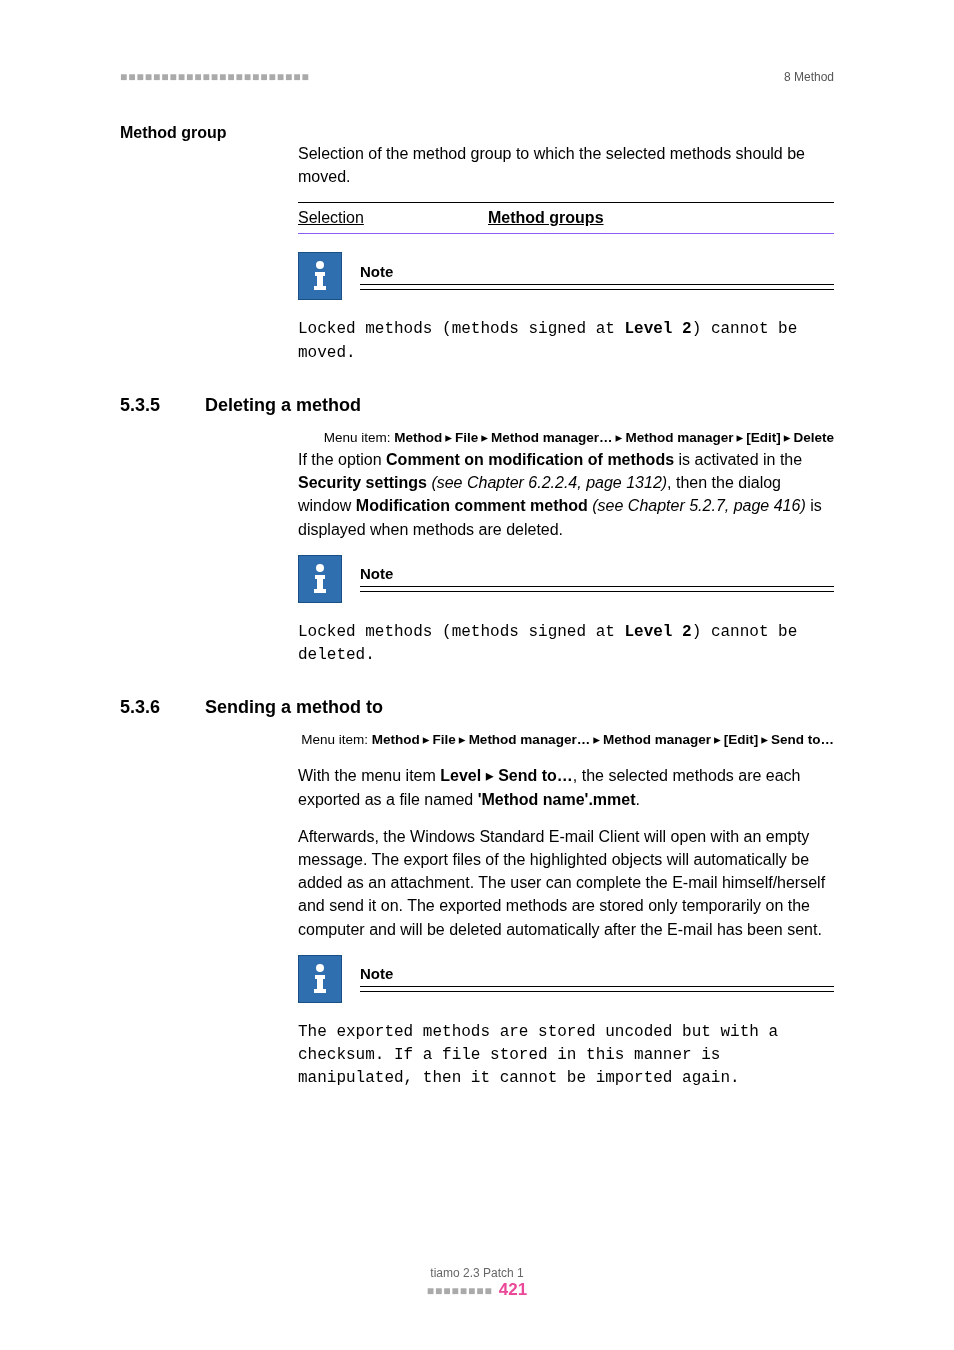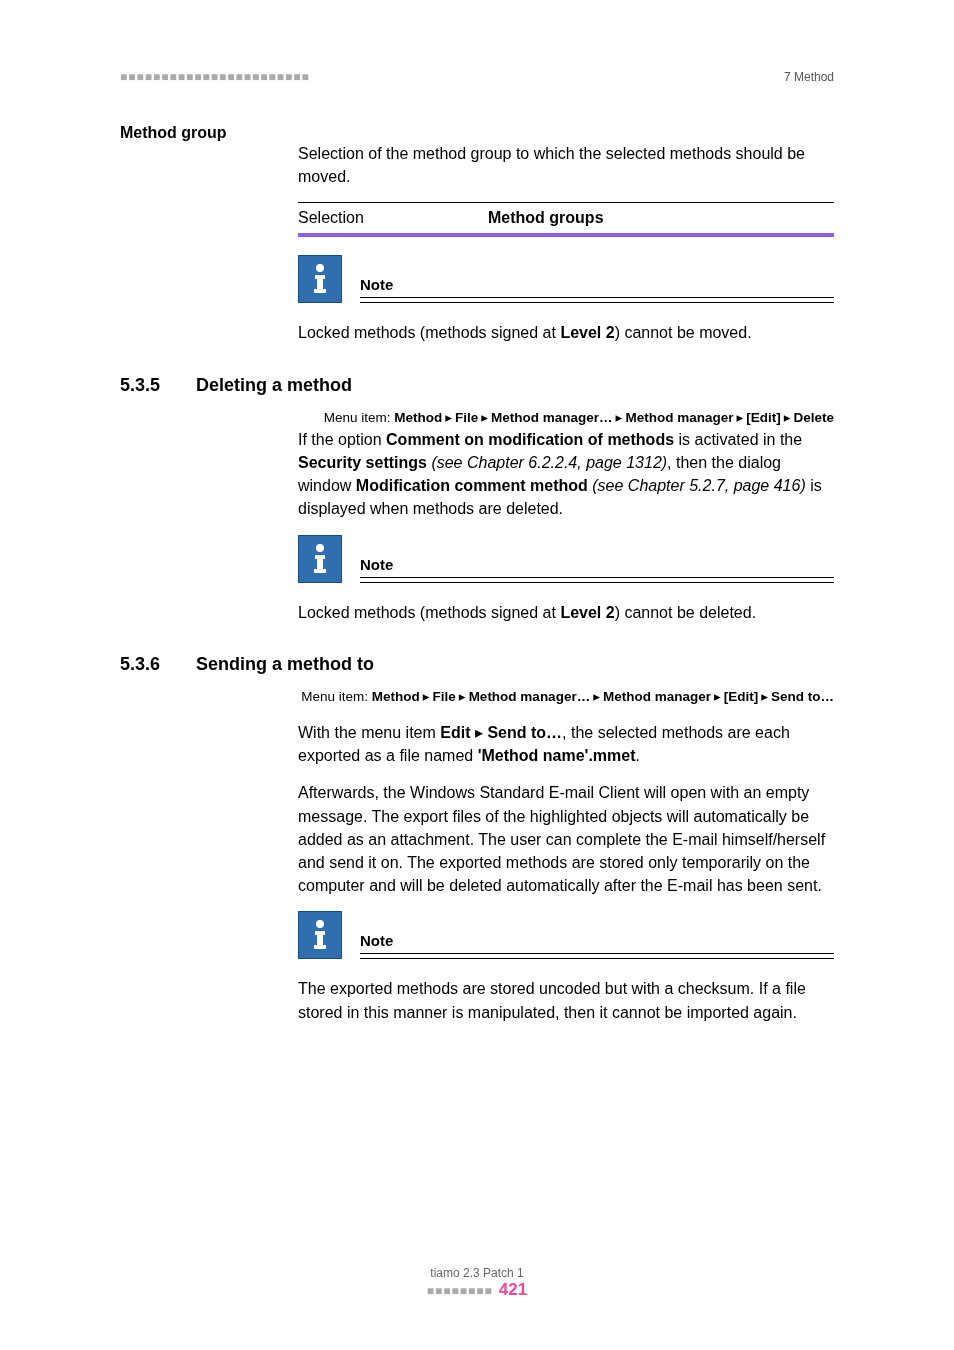--- a/index.html
+++ b/index.html
@@ -35,29 +35,30 @@
       margin-bottom: 14px;
     }
     .selection-table {
       width: 100%;
       border-collapse: collapse;
       font-size: 16px;
       margin-bottom: 18px;
     }
     .selection-table td {
       border-top: 1px solid #000;
-      border-bottom: 4px solid #8b5cf6;
+      border-bottom: 1px solid #8b5cf6;
       padding: 6px 0;
+      text-decoration: underline;
     }
     .selection-table td.cell-label { width: 190px; }
     .selection-table td.cell-value { font-weight: bold; }
     .note-box { margin-bottom: 18px; }
     .note-head {
       display: flex;
-      align-items: flex-end;
+      align-items: center;
       gap: 18px;
     }
     .note-icon {
       width: 44px;
       height: 48px;
       background: #2f6fb0;
       border: 1px solid #1a4f85;
       flex-shrink: 0;
       display: flex;
       align-items: center;
@@ -71,24 +72,25 @@
       font-size: 15px;
       border-bottom: 1px solid #000;
       padding-bottom: 4px;
       margin-bottom: 4px;
     }
     .note-rule2 { border-top: 1px solid #000; height: 0; }
     .note-body {
       font-size: 16px;
       line-height: 1.45;
       margin-top: 18px;
+      font-family: Liberation Mono, monospace;
     }
     .numbered-heading {
       display: flex;
-      gap: 36px;
+      gap: 45px;
       font-weight: bold;
       font-size: 18px;
       margin-top: 30px;
       margin-bottom: 12px;
     }
     .menu-path {
       font-size: 13.5px;
       line-height: 1.5;
       text-align: right;
     }
@@ -109,21 +111,21 @@
     .footer .page { font-size: 17px; font-weight: bold; color: #ec4899; }
     .footer .squares { color: #aaa; letter-spacing: 1px; margin-right: 6px; font-size: 12px; }
     .bold { font-weight: bold; }
     .italic { font-style: italic; }
   </style>
 </head>
 <body>
 
 <div class="header-rule">
   <span class="dashes">■■■■■■■■■■■■■■■■■■■■■■■</span>
-  <span class="label">7 Method</span>
+  <span class="label">8 Method</span>
 </div>
 
 <div class="side-heading">Method group</div>
 <div class="body-block">
   <p class="body-text">Selection of the method group to which the selected methods should be moved.</p>
   <table class="selection-table">
     <tbody>
         <tr>
       <td class="cell-label">Selection</td>
       <td class="cell-value">Method groups</td>
@@ -187,21 +189,21 @@
 
 <div class="numbered-heading">
   <span>5.3.6</span>
   <span>Sending a method to</span>
 </div>
 <div class="body-block">
   <p class="menu-path">
     <span>Menu item: </span><span class="m">Method</span><span class="sep">▸</span><span class="m">File</span><span class="sep">▸</span><span class="m">Method manager…</span><span class="sep">▸</span><span class="m">Method manager</span><span class="sep">▸</span><span class="m">[Edit]</span><span class="sep">▸</span><span class="m">Send to…</span>
   </p>
   <p class="body-text" style="margin-top:14px;">
-    <span>With the menu item </span><span class="bold">Edit</span><span> ▸ </span><span class="bold">Send to…</span><span>, the selected methods are each exported as a file named </span><span class="bold">'Method name'.mmet</span><span>.</span>
+    <span>With the menu item </span><span class="bold">Level</span><span> ▸ </span><span class="bold">Send to…</span><span>, the selected methods are each exported as a file named </span><span class="bold">'Method name'.mmet</span><span>.</span>
   </p>
   <p class="body-text">Afterwards, the Windows Standard E-mail Client will open with an empty message. The export files of the highlighted objects will automatically be added as an attachment. The user can complete the E-mail himself/herself and send it on. The exported methods are stored only temporarily on the computer and will be deleted automatically after the E-mail has been sent.</p>
 
   <div class="note-box">
     <div class="note-head">
       <div class="note-icon">
         <svg width="20" height="32" viewBox="0 0 20 32">
           <circle cx="10" cy="5" r="4" fill="#fff"></circle>
           <rect x="5" y="12" width="10" height="4" fill="#fff"></rect>
           <rect x="7" y="12" width="6" height="16" fill="#fff"></rect>

